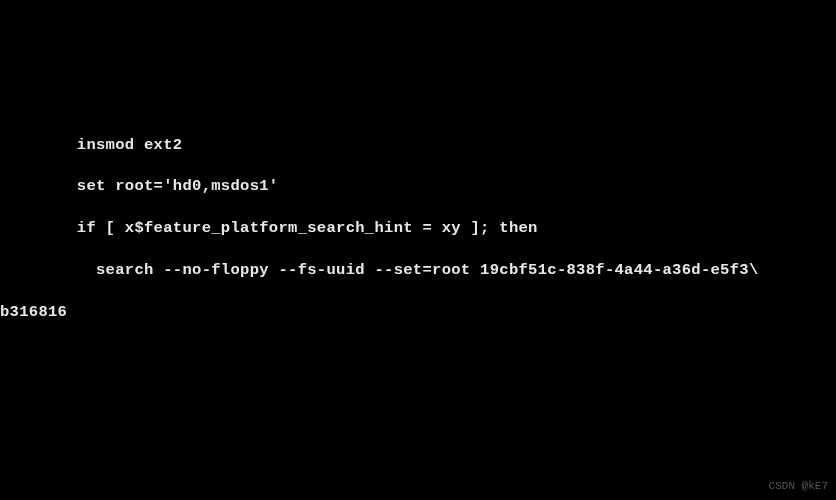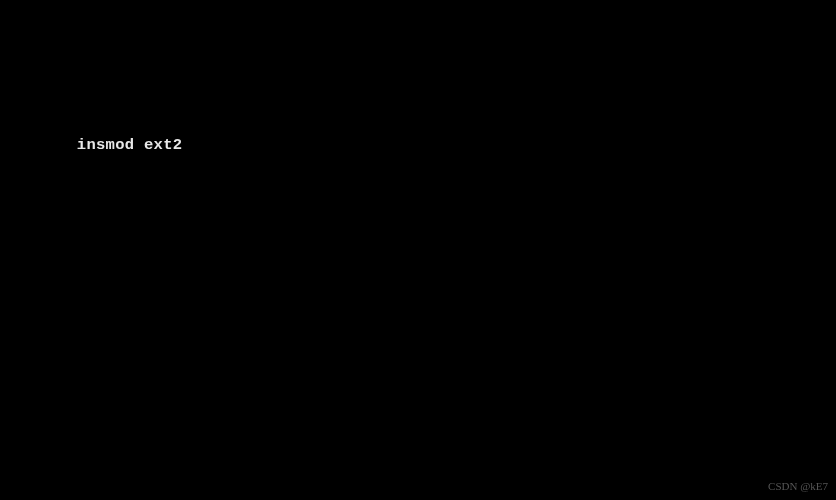--- a/index.html
+++ b/index.html
@@ -20,31 +20,35 @@
     }
     .term { position: relative; }
     .line { white-space: pre; font-family: Liberation Mono, monospace; }
     .watermark {
       position: absolute;
       right: 8px;
       bottom: 6px;
       font-size: 11px;
       color: #555;
       font-weight: normal;
-      font-family: Liberation Serif, serif;
+      font-family: Liberation Mono, monospace;
       letter-spacing: 0;
     }
   </style>
 </head>
 <body>
 
 
 
 <div class="term">
 <div class="line">        insmod ext2</div>
+<div class="line">        set root='hd0,msdos1'</div>
+<div class="line">        if [ x$feature_platform_search_hint = xy ]; then</div>
+<div class="line">          search --no-floppy --fs-uuid --set=root 19cbf51c-838f-4a44-a36d-e5f3\</div>
+<div class="line">b316816</div>
 
 
 
 
 
 
 
 </div>
 
 <div class="watermark">CSDN @kE7</div>

